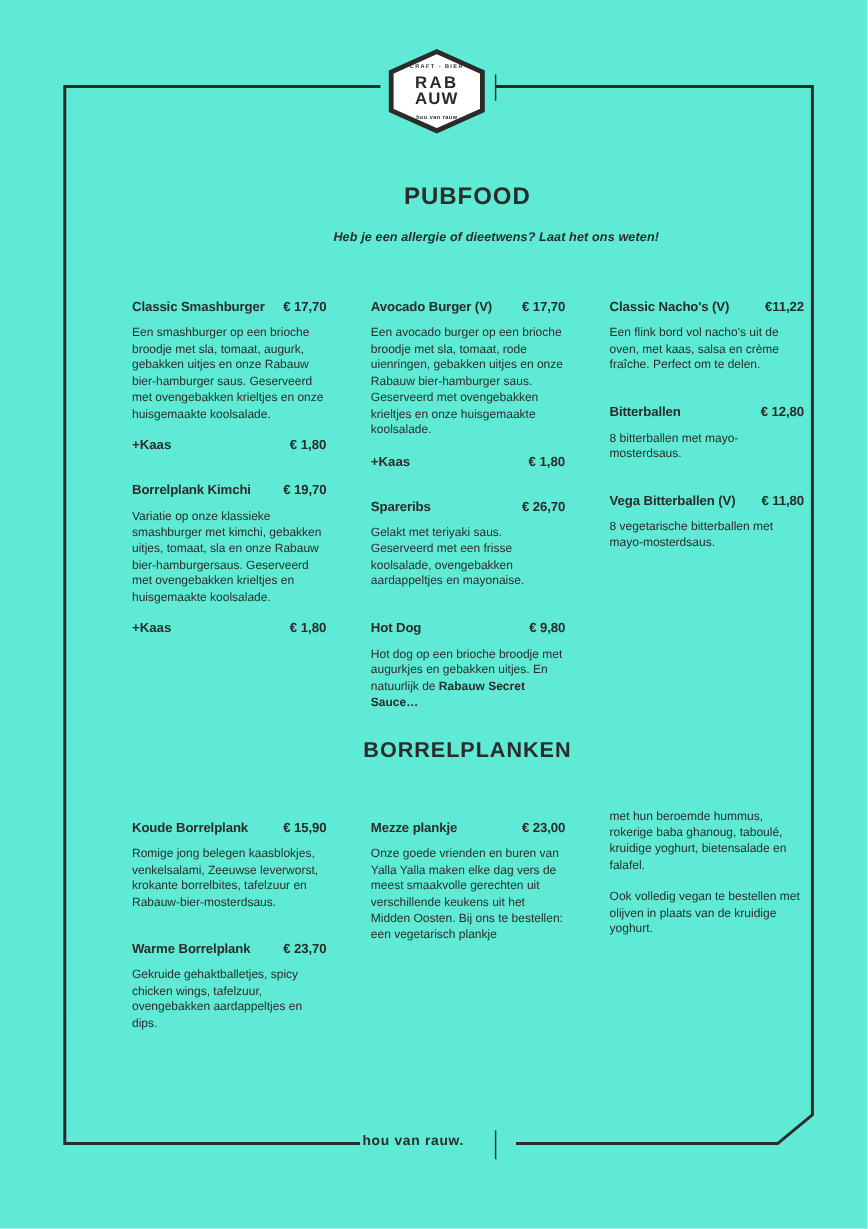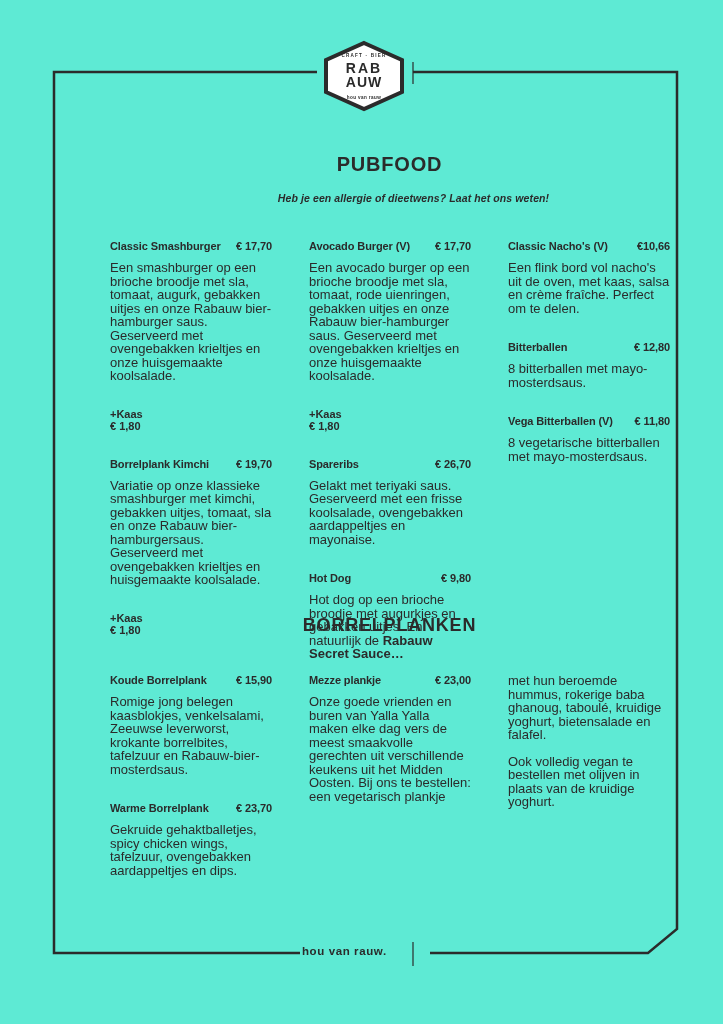--- a/index.html
+++ b/index.html
@@ -45,35 +45,35 @@
   .col { width: 162px; flex: 0 0 162px; }
 
   .item + .item { margin-top: 26px; }
   .item-head {
     display: flex;
     justify-content: space-between;
     font-size: 11px;
     font-weight: bold;
     letter-spacing: -0.1px;
     white-space: nowrap;
+    margin-top: 10px;
   }
   .desc {
     margin: 9px 0 0 0;
-    font-size: 13px;
+    font-size: 10px;
     line-height: 13.5px;
     letter-spacing: 0px;
   }
   .desc .b { font-weight: bold; }
   .extra-row {
     display: flex;
     justify-content: space-between;
-    margin-top: 25px;
+    margin-top: 13px;
     font-size: 11px;
     font-weight: bold;
-    flex-direction: column;
   }
   .para + .para { margin-top: 13px; }
 
   
   .footer-tagline {
     position: absolute;
     left: 302px;
     top: 945px;
     width: 126px;
     text-align: left;
@@ -160,21 +160,21 @@
             <span>€ 9,80</span>
           </div>
           <p class="desc"><span>Hot dog op een brioche broodje met augurkjes en gebakken uitjes. En natuurlijk de </span><span class="b">Rabauw Secret Sauce…</span></p>
         </div>
       </div>
 
       <div class="col">
         <div class="item">
           <div class="item-head">
             <span>Classic Nacho's (V)</span>
-            <span>€10,66</span>
+            <span>€11,22</span>
           </div>
           <p class="desc">Een flink bord vol nacho's uit de oven, met kaas, salsa en crème fraîche. Perfect om te delen.</p>
         </div>
         <div class="item">
           <div class="item-head">
             <span>Bitterballen</span>
             <span>€ 12,80</span>
           </div>
           <p class="desc">8 bitterballen met mayo-mosterdsaus.</p>
         </div>

